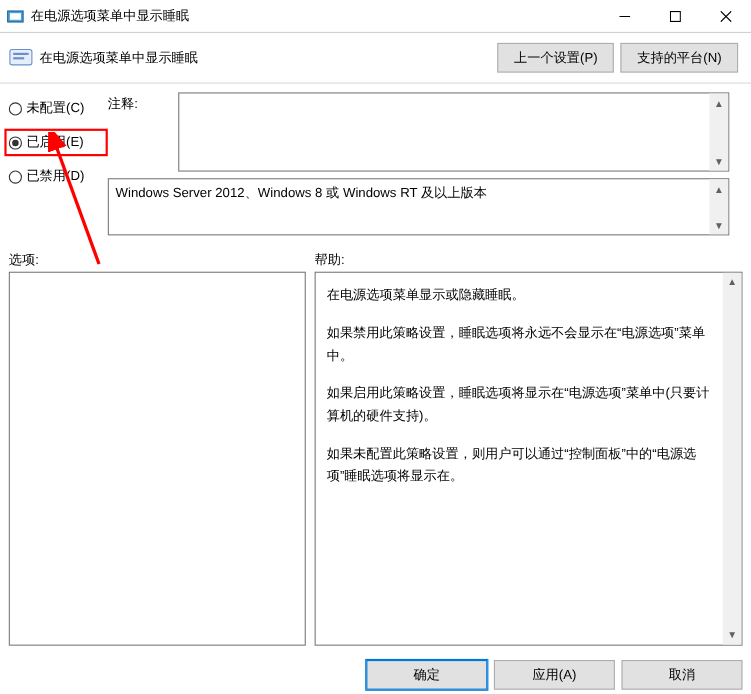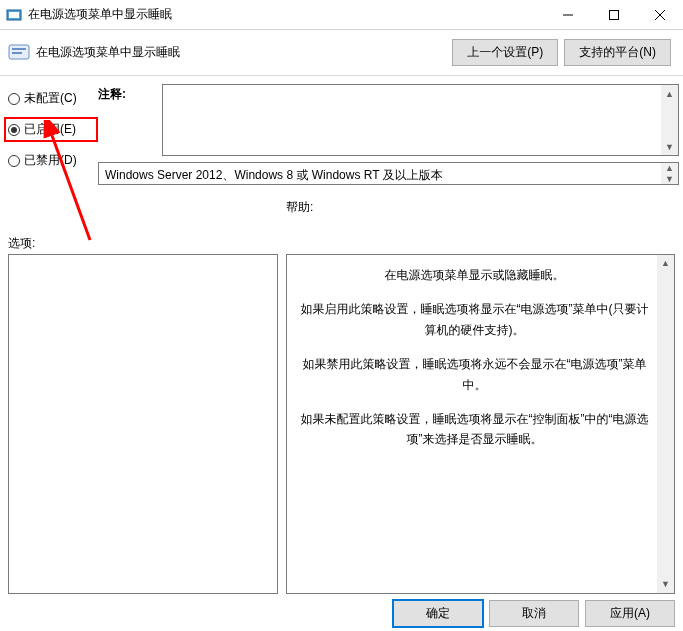--- a/index.html
+++ b/index.html
@@ -7,42 +7,42 @@
   .titlebar { height:30px; display:flex; align-items:center; border-bottom:1px solid #d0d0d0; padding-left:6px; }
   .titlebar .icon { width:16px; height:16px; margin-right:6px; display:inline-flex; align-items:center; justify-content:center; }
   .title-text { flex:1; }
   .win-controls { display:flex; height:100%; }
   .win-btn { width:46px; height:30px; display:flex; align-items:center; justify-content:center; }
   .subheader { height:46px; display:flex; align-items:center; padding:0 8px; border-bottom:1px solid #d9d9d9; }
   .subheader .sub-icon { width:22px; height:22px; margin-right:6px; display:inline-flex; align-items:center; justify-content:center; }
   .sub-title { flex:1; }
   .nav-btns { display:flex; gap:6px; margin-right:4px; }
   .nav-btn { border:1px solid #adadad; background:#e1e1e1; padding:4px 14px; min-width:100px; text-align:left; cursor:default; }
-  .content-top { display:flex; padding:8px 4px 0 8px; }
+  .content-top { display:flex; padding:8px 20px 0 8px; }
   .radio-col { width:90px; padding-top:6px; }
   .radio-row { display:flex; align-items:center; margin-bottom:10px; cursor:default; }
   .radio-circle { width:12px; height:12px; border:1px solid #333; border-radius:50%; margin-right:4px; display:inline-flex; align-items:center; justify-content:center; }
   .radio-circle.filled::after { content:""; width:6px; height:6px; background:#333; border-radius:50%; }
   .highlight { border:2px solid #ff0000; padding:2px 4px 2px 2px; margin-left:-4px;text-align:center; }
   .right-col { flex:1; }
   .field-row { display:flex; margin-bottom:6px; }
-  .field-label { width:64px; text-align:left; padding-top:2px;font-weight:bold; }
+  .field-label { width:64px; text-align:left; padding-top:2px; }
   .comment-area { flex:1; height:72px; border:1px solid #7a7a7a; background:#fff; position:relative; }
   .scroll-stub-v { position:absolute; right:0; top:0; width:17px; height:100%; background:#f0f0f0; display:flex; flex-direction:column; }
   .scroll-arrow { height:17px; width:17px; display:flex; align-items:center; justify-content:center; color:#606060; font-size:9px; }
-  .platform-box { flex:1; height:23px; border:1px solid #7a7a7a; background:#fff; padding:4px 20px 4px 6px; position:relative; }
+  .platform-box { flex:1; height:52px; border:1px solid #7a7a7a; background:#fff; padding:4px 20px 4px 6px; position:relative; }
   .platform-box .scroll-stub-v { background:#f0f0f0; }
   .mid-labels { display:flex; padding:8px 8px 2px 8px; }
-  .mid-labels .opt-lbl { width:278px;margin-top:36px; }
+  .mid-labels .opt-lbl { width:278px; }
   .panels { display:flex; padding:0 8px; gap:8px; }
   .options-panel { width:270px; height:340px; border:1px solid #7a7a7a; background:#fff; }
   .help-panel { flex:1; height:340px; border:1px solid #7a7a7a; background:#fff; padding:10px 22px 10px 10px; line-height:1.7; position:relative; }
-  .help-panel p { margin:0 0 14px 0;text-align:center; }
+  .help-panel p { margin:0 0 14px 0; }
   .buttonbar { position:absolute; bottom:4px; right:8px; display:flex; gap:6px; }
-  .dlg-btn { border:1px solid #adadad; background:#e1e1e1; padding:4px 0; width:90px; text-align:center; cursor:default; }
+  .dlg-btn { border:1px solid #adadad; background:#e1e1e1; padding:4px 0; width:110px; text-align:center; cursor:default; }
   .dlg-btn.default { border:1px solid #0078d7; outline:1px solid #0078d7; }
   .annot-arrow { position:absolute; pointer-events:none; }
 </style>
 </head>
 <body>
 
 <div class="titlebar">
   <span class="icon">
     <svg width="16" height="16">
         <rect x="1" y="3" width="14" height="10" fill="#4aa3df" stroke="#1f5c8b"></rect>
@@ -128,35 +128,35 @@
 
 <div class="mid-labels">
   <span class="opt-lbl">选项:</span>
   <span>帮助:</span>
 </div>
 
 <div class="panels">
   <div class="options-panel"></div>
   <div class="help-panel">
     <p>在电源选项菜单显示或隐藏睡眠。</p>
+    <p>如果禁用此策略设置，睡眠选项将永远不会显示在“电源选项”菜单中。</p>
     <p>如果启用此策略设置，睡眠选项将显示在“电源选项”菜单中(只要计算机的硬件支持)。</p>
-    <p>如果禁用此策略设置，睡眠选项将永远不会显示在“电源选项”菜单中。</p>
-    <p>如果未配置此策略设置，睡眠选项将显示在“控制面板”中的“电源选项”来选择是否显示睡眠。</p>
+    <p>如果未配置此策略设置，则用户可以通过“控制面板”中的“电源选项”睡眠选项将显示在。</p>
     <div class="scroll-stub-v">
       <div class="scroll-arrow">▲</div>
       <div style="flex:1"></div>
       <div class="scroll-arrow">▼</div>
     </div>
   </div>
 </div>
 
 <div class="buttonbar">
   <div class="dlg-btn default">确定</div>
+  <div class="dlg-btn">应用(A)</div>
   <div class="dlg-btn">取消</div>
-  <div class="dlg-btn">应用(A)</div>
 </div>
 
 <svg class="annot-arrow" style="left:30px; top:120px;" width="80" height="130">
   <defs>
     <marker id="ah" markerWidth="10" markerHeight="10" refX="2" refY="3" orient="auto">
       <path d="M0,0 L0,6 L8,3 z" fill="#ff0000"></path>
     </marker>
   </defs>
   <line x1="60" y1="120" x2="20" y2="10" stroke="#ff0000" stroke-width="3" marker-end="url(#ah)"></line>
 </svg>

